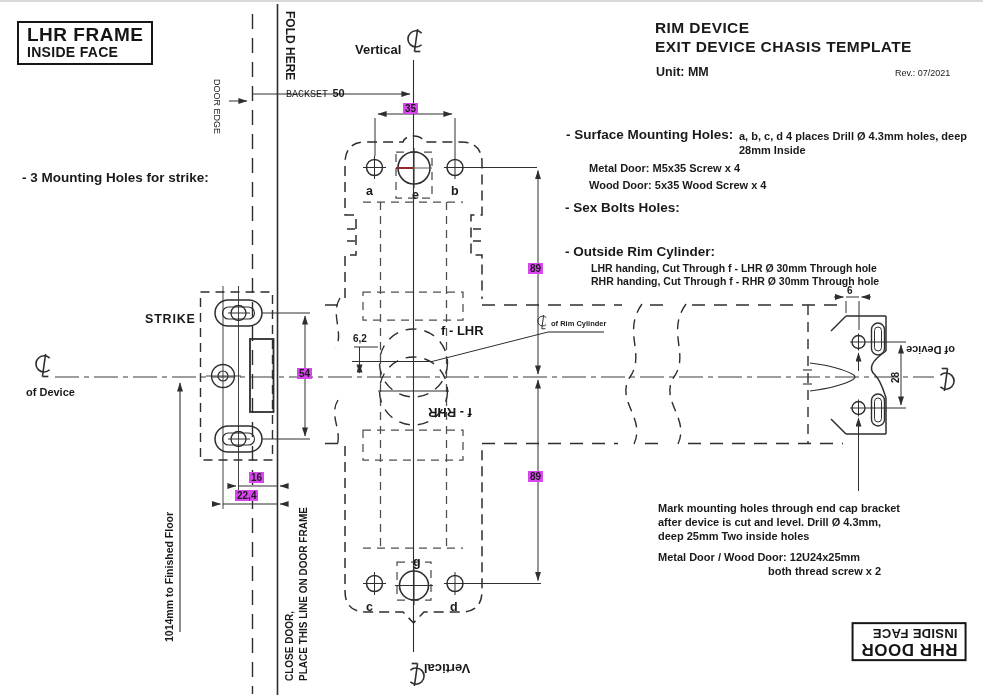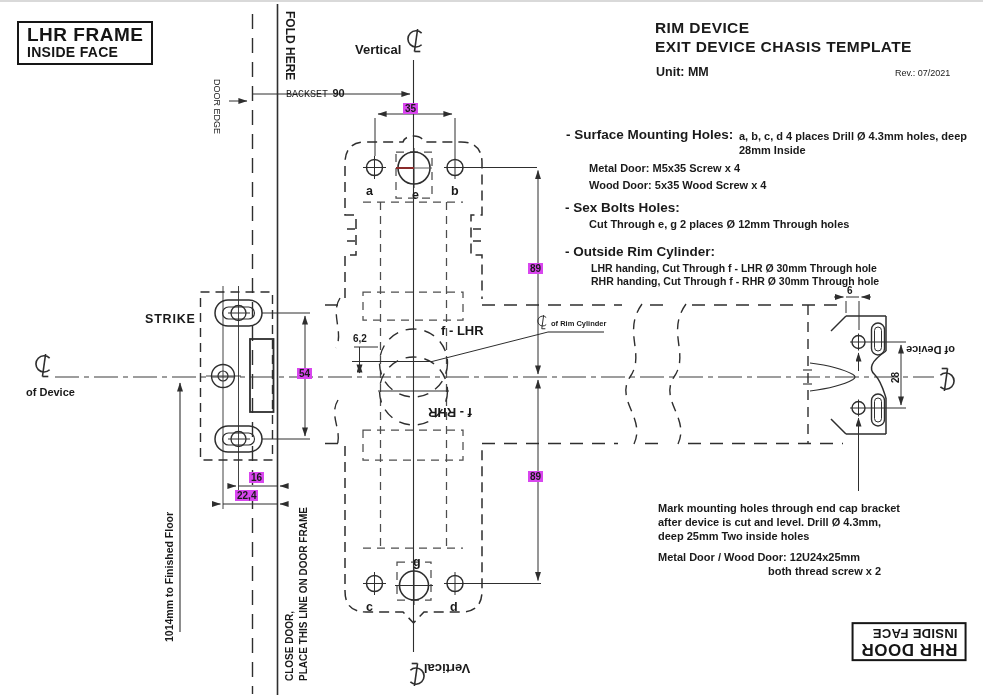--- a/index.html
+++ b/index.html
@@ -257,39 +257,39 @@
   <div class="lbl" style="left:656px;top:63px;font-size:12.5px;">Unit: MM</div>
   <div class="lbl thin" style="left:895px;top:66px;font-size:9px;">Rev.: 07/2021</div>
 
   <div class="lbl note-h" style="left:566px;top:125px;">- Surface Mounting Holes:</div>
   <div class="lbl spec" style="left:739px;top:128px;">a,  b,  c,  d  4 places    Drill Ø 4.3mm holes, deep</div>
   <div class="lbl spec" style="left:739px;top:142px;">28mm  Inside</div>
   <div class="lbl spec" style="left:589px;top:160px;">Metal Door:  M5x35 Screw  x 4</div>
   <div class="lbl spec" style="left:589px;top:177px;">Wood Door:  5x35 Wood Screw  x 4</div>
 
   <div class="lbl note-h" style="left:565px;top:198px;">- Sex Bolts Holes:</div>
-  <div class="lbl spec" style="left:589px;top:216px;">Cut Through e, g  2 places    Ø 12mm Through holes</div>
 
   <div class="lbl note-h" style="left:565px;top:242px;">- Outside Rim Cylinder:</div>
   <div class="lbl" style="left:591px;top:260px;font-size:10.5px;">LHR handing, Cut Through f - LHR   Ø 30mm Through hole</div>
   <div class="lbl" style="left:591px;top:273px;font-size:10.5px;">RHR handing, Cut Through f - RHR   Ø 30mm Through hole</div>
 
   <div class="lbl spec prelines" style="left:658px;top:500px;">Mark mounting holes through end cap bracket
 after device is cut and level. Drill  Ø  4.3mm,
 deep 25mm  Two inside holes</div>
   <div class="lbl spec" style="left:658px;top:549px;">Metal Door / Wood Door: 12U24x25mm</div>
   <div class="lbl spec" style="left:768px;top:563px;">both thread screw  x 2</div>
 
+  <div class="lbl note-h" style="left:22px;top:168px;">- 3 Mounting Holes for strike:</div>
 
   <div class="lbl rot90" style="left:297px;top:9px;font-size:12px;">FOLD HERE</div>
   <div class="lbl thin rot90" style="left:222px;top:77px;font-size:9px;">DOOR EDGE</div>
 
   <div class="lbl" style="left:286px;top:81px;">
     <span class="thin" style="font-size:10px;font-family:Liberation Mono, monospace;">BACKSET</span>
-    <span style="font-size:11px;">90</span>
+    <span style="font-size:11px;">50</span>
   </div>
 
   <div class="lbl" style="left:355px;top:40px;font-size:13px;">Vertical</div>
   <div class="lbl rot180" style="left:424px;top:659px;font-size:13px;">Vertical</div>
 
   <div class="lbl" style="left:145px;top:310px;font-size:12.5px;letter-spacing:.8px;">STRIKE</div>
 
   <div class="lbl" style="left:26px;top:384px;font-size:11px;">of Device</div>
   <div class="lbl rot180" style="left:906px;top:342px;font-size:11px;">of Device</div>
 

